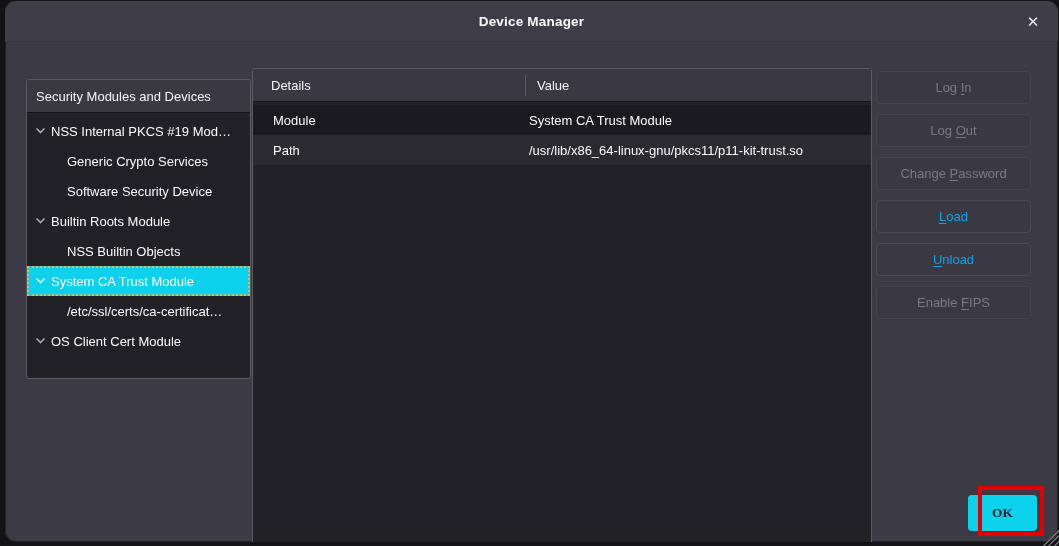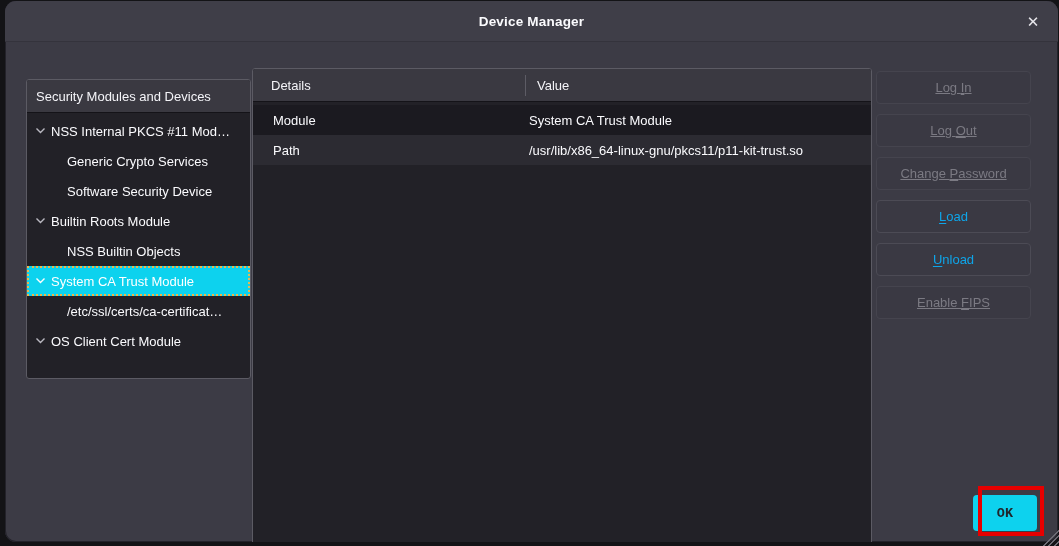--- a/index.html
+++ b/index.html
@@ -66,29 +66,29 @@
   .d-value { position: absolute; left: 276px; white-space: nowrap; }
 
   
   .side-buttons { position: absolute; left: 871px; top: 70px; width: 155px; }
   .side-btn {
     display: block; width: 155px; height: 33px; margin-bottom: 10px;
     background: #3a3943; border: 1px solid #4c4b55; border-radius: 4px;
     color: #0ea5e9; font-family: "Liberation Sans", sans-serif; font-size: 13px;
     text-align: center; cursor: default;
   }
-  .side-btn:disabled { color: #7b7a83; border-color: #45444e; text-decoration: underline; }
+  .side-btn:disabled { color: #7b7a83; border-color: #45444e; }
   .ak { text-decoration: underline; text-underline-offset: 2px; }
 
   
   .ok-btn {
     position: absolute; right: 21px; bottom: 11px; min-width: 52px; height: 36px;
     background: #0dd2ee; border: none; border-radius: 4px;
     color: #20262c; font-weight: bold; font-size: 13.5px;
-    font-family: Liberation Mono, monospace; cursor: default; padding: 0 24px;
+    font-family: Liberation Serif, serif; cursor: default; padding: 0 24px;
   }
   .annotation-box {
     position: absolute; right: 14px; bottom: 6px; width: 66px; height: 50px;
     border: 4px solid #e60000; pointer-events: none; z-index: 5;
   }
 
   
   .resize-grip {
     position: absolute; right: 0; bottom: 0; width: 19px; height: 19px;
     background: repeating-linear-gradient(-45deg, transparent 0 2.5px, #6c6b74 2.5px 4px);
@@ -110,21 +110,21 @@
       <div class="panel-header">
         <span>Security Modules and Devices</span>
       </div>
       <div class="tree-rows">
           <div class="tree-row">
             <span class="chevron">
               <svg width="11" height="11" viewBox="0 0 11 11">
                 <polyline points="1.5,3.5 5.5,7.5 9.5,3.5" fill="none" stroke="currentColor" stroke-width="1.4"></polyline>
               </svg>
             </span>
-            <span class="tree-label">NSS Internal PKCS #11 Mod…</span>
+            <span class="tree-label">NSS Internal PKCS #19 Mod…</span>
           </div>
           <div class="tree-row child">
             <span class="tree-label">Generic Crypto Services</span>
           </div>
           <div class="tree-row child">
             <span class="tree-label">Software Security Device</span>
           </div>
           <div class="tree-row">
             <span class="chevron">
               <svg width="11" height="11" viewBox="0 0 11 11">

